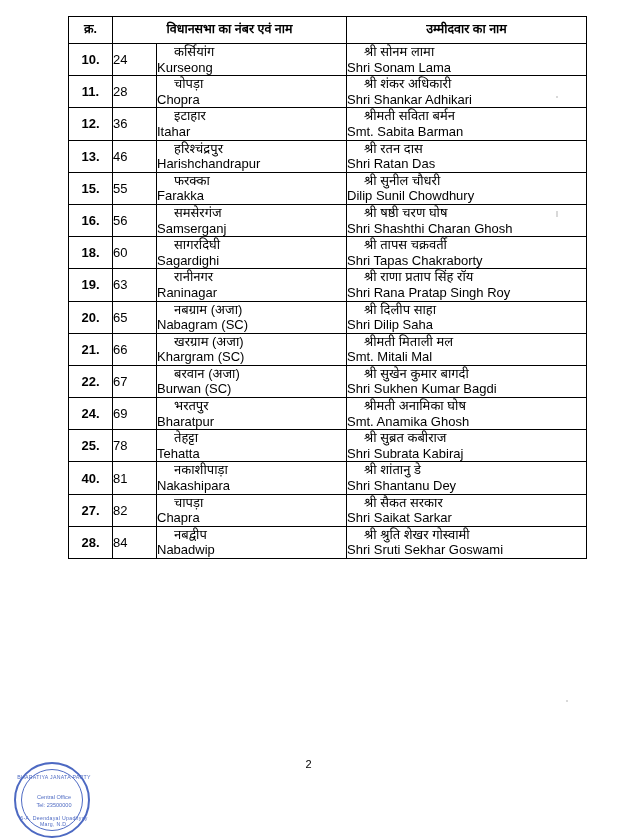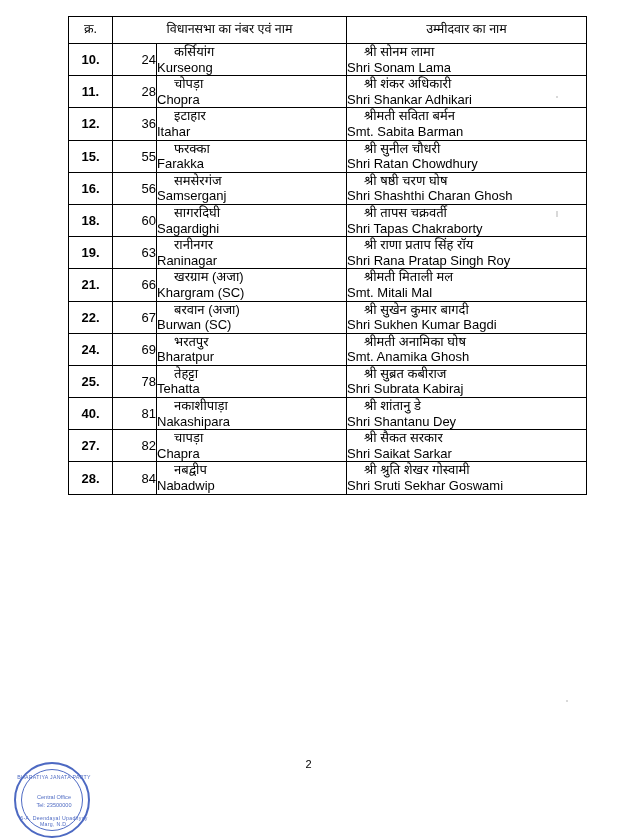--- a/index.html
+++ b/index.html
@@ -36,33 +36,33 @@
     vertical-align: middle;
   }
   col.c-sno  { width: 44px; }
   col.c-num  { width: 44px; }
   col.c-ac   { width: 190px; }
   col.c-cand { width: 240px; }
 
   thead th {
     text-align: center;
     font-size: 12.5px;
-    font-weight: normal;
+    font-weight: bold;
     height: 26px;
     line-height: 1.1;
     padding: 3px 2px;
   }
   td.sno {
     text-align: center;
     font-size: 13px;
     padding: 2px 2px;
     font-weight: bold;
   }
   td.num {
-    text-align: right;
+    text-align: left;
     font-size: 13px;
     padding: 2px 2px;
     margin-left: 38px;
   }
   td.cell {
     padding: 3px 6px 4px 7px;
     font-size: 12.8px;
     line-height: 1.22;
   }
   .hi {
@@ -188,29 +188,41 @@
         <td class="cell constituency">
           <span class="hi">इटाहार</span>
           <span class="en">Itahar</span>
         </td>
         <td class="cell candidate">
           <span class="hi">श्रीमती सविता बर्मन</span>
           <span class="en">Smt. Sabita Barman</span>
         </td>
       </tr>
       <tr>
+        <td class="sno">13.</td>
+        <td class="num">46</td>
+        <td class="cell constituency">
+          <span class="hi">हरिश्चंद्रपुर</span>
+          <span class="en">Harishchandrapur</span>
+        </td>
+        <td class="cell candidate">
+          <span class="hi">श्री रतन दास</span>
+          <span class="en">Shri Ratan Das</span>
+        </td>
+      </tr>
+      <tr>
         <td class="sno">15.</td>
         <td class="num">55</td>
         <td class="cell constituency">
           <span class="hi">फरक्का</span>
           <span class="en">Farakka</span>
         </td>
         <td class="cell candidate">
           <span class="hi">श्री सुनील चौधरी</span>
-          <span class="en">Shri Ratan Chowdhury</span>
+          <span class="en">Dilip Sunil Chowdhury</span>
         </td>
       </tr>
       <tr>
         <td class="sno">16.</td>
         <td class="num">56</td>
         <td class="cell constituency">
           <span class="hi">समसेरगंज</span>
           <span class="en">Samserganj</span>
         </td>
         <td class="cell candidate">
@@ -233,20 +245,32 @@
       <tr>
         <td class="sno">19.</td>
         <td class="num">63</td>
         <td class="cell constituency">
           <span class="hi">रानीनगर</span>
           <span class="en">Raninagar</span>
         </td>
         <td class="cell candidate">
           <span class="hi">श्री राणा प्रताप सिंह रॉय</span>
           <span class="en">Shri Rana Pratap Singh Roy</span>
+        </td>
+      </tr>
+      <tr>
+        <td class="sno">20.</td>
+        <td class="num">65</td>
+        <td class="cell constituency">
+          <span class="hi">नबग्राम (अजा)</span>
+          <span class="en">Nabagram (SC)</span>
+        </td>
+        <td class="cell candidate">
+          <span class="hi">श्री दिलीप साहा</span>
+          <span class="en">Shri Dilip Saha</span>
         </td>
       </tr>
       <tr class="bold">
         <td class="sno">21.</td>
         <td class="num">66</td>
         <td class="cell constituency">
           <span class="hi">खरग्राम (अजा)</span>
           <span class="en">Khargram (SC)</span>
         </td>
         <td class="cell candidate">

